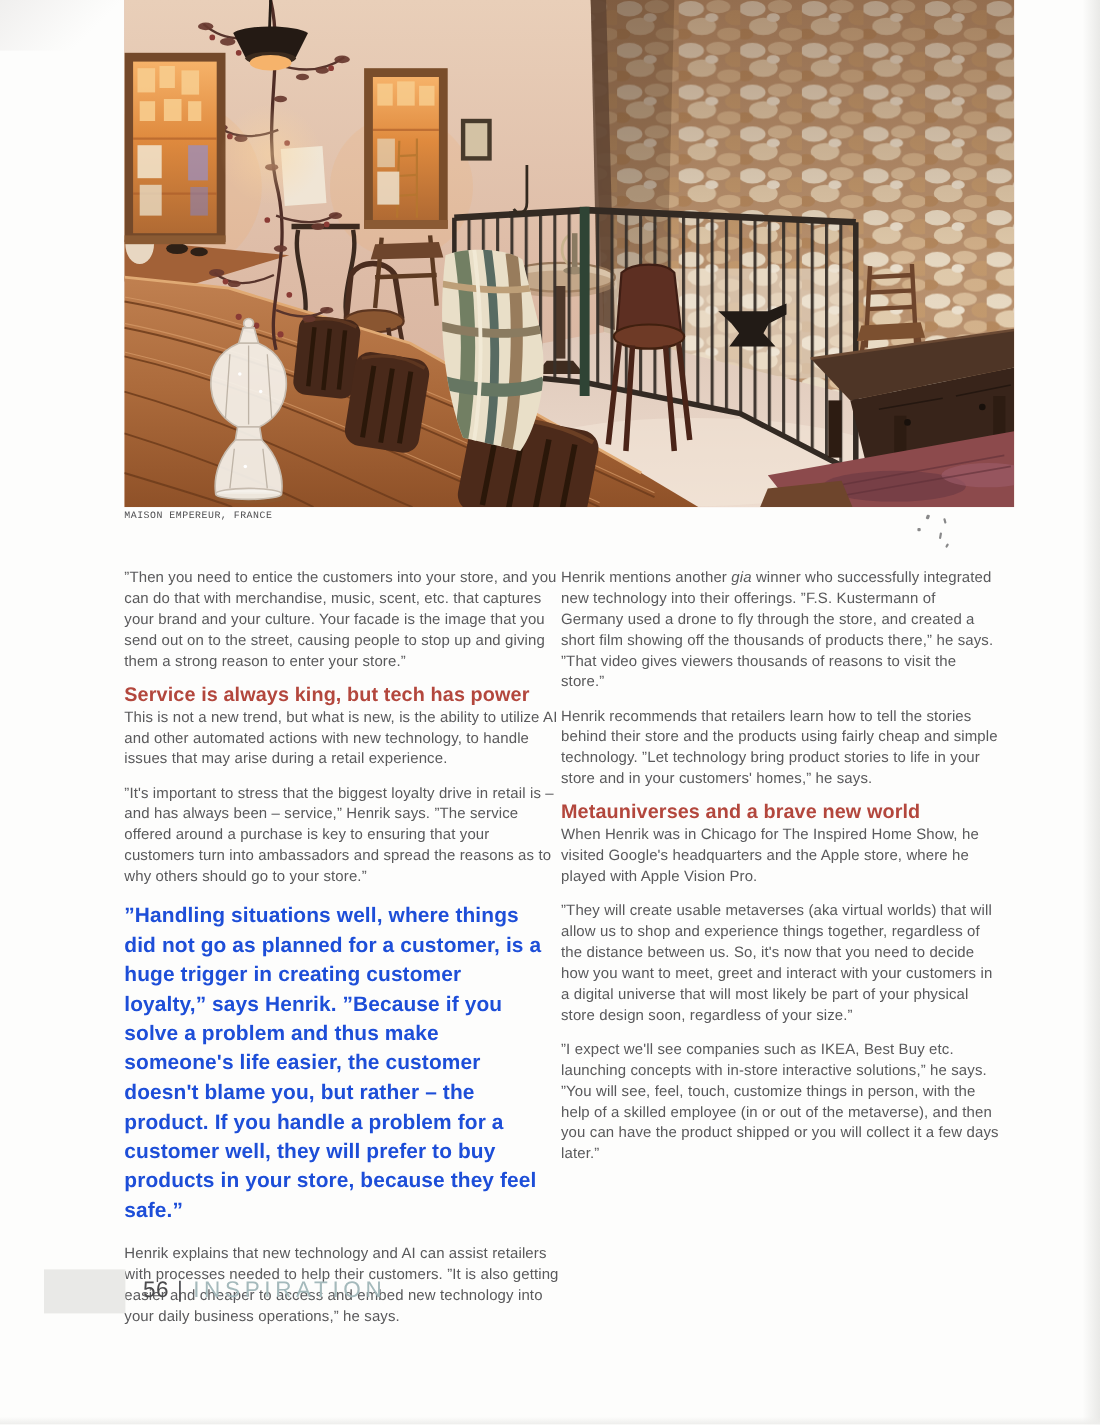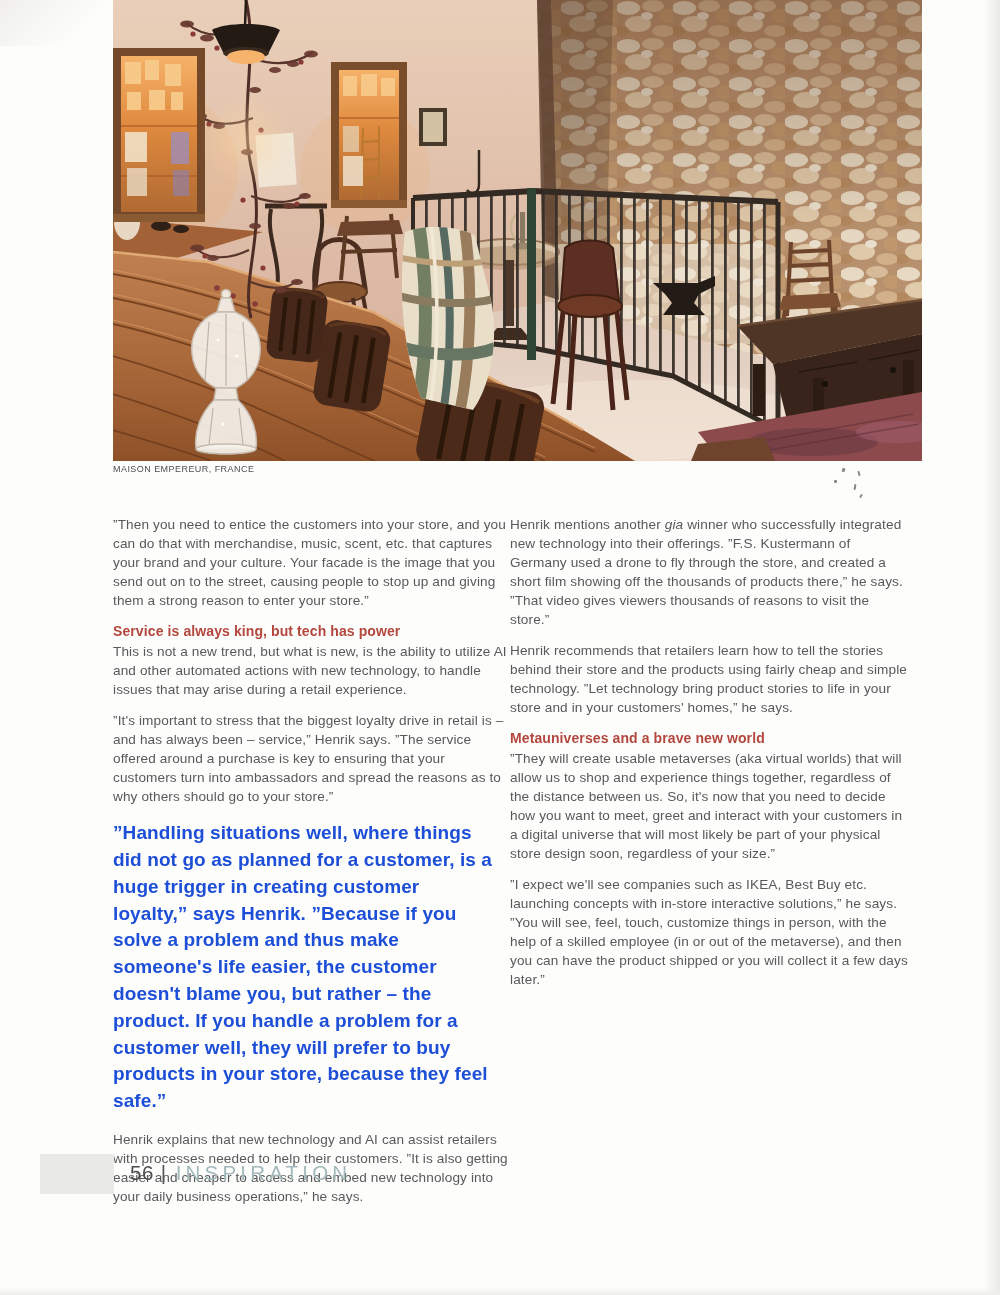--- a/index.html
+++ b/index.html
@@ -14,33 +14,33 @@
   .page-edge-bottom{position:absolute;bottom:0;left:0;width:100%;height:7px;
     background:linear-gradient(to top,#ededeb,rgba(237,237,235,0));}
   .page-edge-top{position:absolute;top:0;left:0;width:113px;height:46px;
     background:linear-gradient(135deg,#f0efee, rgba(240,239,238,0) 70%);}
 
   .photo{position:absolute;left:113px;top:0;width:809px;height:461px;overflow:hidden;background:#dcb9a4;}
   .photo svg{display:block;width:809px;height:461px;}
 
   .caption{
     position:absolute;left:113px;top:464px;
-    font-size:9px;letter-spacing:.45px;color:#4e4e50;font-weight:400;
+    font-size:9px;letter-spacing:.45px;color:#4e4e50;font-weight:400;font-family:Liberation Mono, monospace;
   }
 
   .specks{position:absolute;left:828px;top:466px;width:50px;height:34px;}
   .specks i{position:absolute;background:#4a4a4c;border-radius:1px;opacity:.65;display:block;}
 
   .col{position:absolute;top:515px;width:399px;color:#59595b;
     font-size:13.6px;line-height:19.1px;letter-spacing:.12px;}
   .col-left{left:113px;}
   .col-right{left:510px;width:401px;}
   .col p{margin:0 0 11.5px 0;}
   .col h3{
-    margin:11px 0 2px 0;font-size:14px;line-height:18px;
+    margin:11px 0 2px 0;font-size:18px;line-height:18px;
     color:#b3473d;letter-spacing:.1px;font-weight:700;
   }
   .col-left h3{margin-top:1px;}
   .pull-quote{
     font-size:19px;line-height:26.8px;font-weight:700;color:#1d4ed8;
     letter-spacing:.1px;margin:14px 0 15px 0;width:386px;
   }
   .ital{font-style:italic;}
 
   .footer{position:absolute;left:0;top:1152px;width:1000px;height:44px;}
@@ -365,20 +365,21 @@
   <p>This is not a new trend, but what is new, is the ability to utilize AI and other automated actions with new technology, to handle issues that may arise during a retail experience.</p>
   <p>”It's important to stress that the biggest loyalty drive in retail is – and has always been – service,” Henrik says. ”The service offered around a purchase is key to ensuring that your customers turn into ambassadors and spread the reasons as to why others should go to your store.”</p>
   <div class="pull-quote">”Handling situations well, where things did not go as planned for a customer, is a huge trigger in creating customer loyalty,” says Henrik. ”Because if you solve a problem and thus make someone's life easier, the customer doesn't blame you, but rather – the product. If you handle a problem for a customer well, they will prefer to buy products in your store, because they feel safe.”</div>
   <p>Henrik explains that new technology and AI can assist retailers with processes needed to help their customers. ”It is also getting easier and cheaper to access and embed new technology into your daily business operations,” he says.</p>
 </div>
 
 <div class="col col-right">
   <p><span>Henrik mentions another </span><span class="ital">gia</span><span> winner who successfully integrated new technology into their offerings. ”F.S. Kustermann of Germany used a drone to fly through the store, and created a short film showing off the thousands of products there,” he says. ”That video gives viewers thousands of reasons to visit the store.”</span></p>
   <p>Henrik recommends that retailers learn how to tell the stories behind their store and the products using fairly cheap and simple technology. ”Let technology bring product stories to life in your store and in your customers' homes,” he says.</p>
   <h3>Metauniverses and a brave new world</h3>
+  <p>When Henrik was in Chicago for The Inspired Home Show, he visited Google's headquarters and the Apple store, where he played with Apple Vision Pro.</p>
   <p>”They will create usable metaverses (aka virtual worlds) that will allow us to shop and experience things together, regardless of the distance between us. So, it's now that you need to decide how you want to meet, greet and interact with your customers in a digital universe that will most likely be part of your physical store design soon, regardless of your size.”</p>
   <p>”I expect we'll see companies such as IKEA, Best Buy etc. launching concepts with in-store interactive solutions,” he says. ”You will see, feel, touch, customize things in person, with the help of a skilled employee (in or out of the metaverse), and then you can have the product shipped or you will collect it a few days later.”</p>
 </div>
 
 <div class="footer">
   <div class="footer-box"></div>
   <div class="footer-text"><span>56</span><span class="sep">|</span><span class="section">INSPIRATION</span></div>
 </div>
 
 <div class="page-edge-right"></div>

